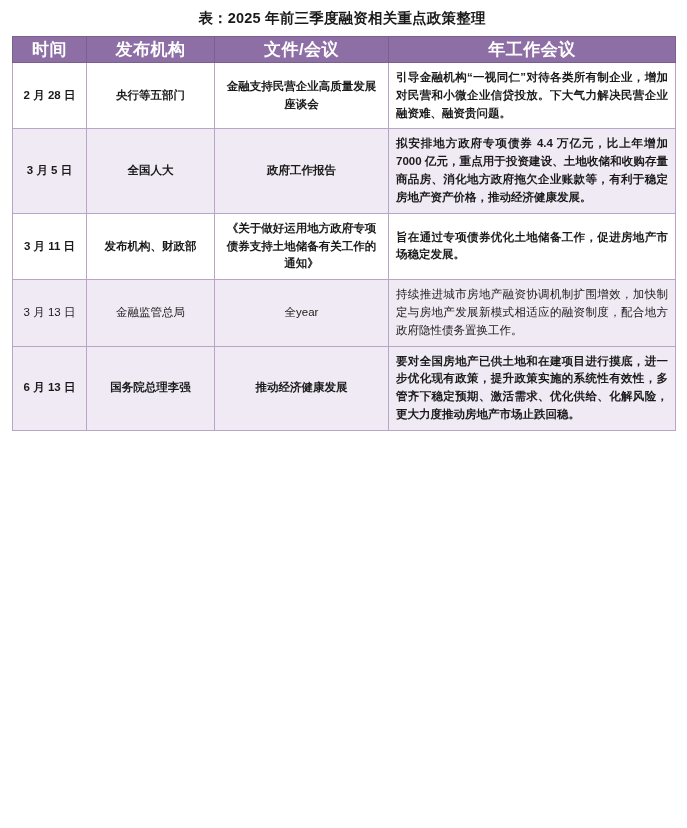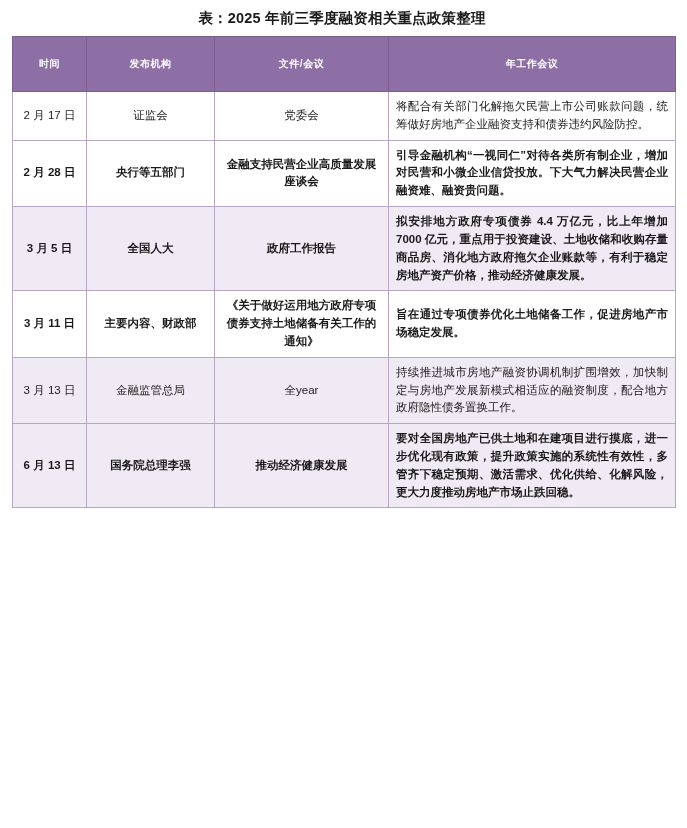--- a/index.html
+++ b/index.html
@@ -34,24 +34,24 @@
     border: 1px solid #7b5f8f;
   }
   table.policy-table col.c-time { width: 74px; }
   table.policy-table col.c-org { width: 128px; }
   table.policy-table col.c-doc { width: 174px; }
   table.policy-table col.c-content { width: 287px; }
 
   thead th {
     background: #8d6fa5;
     color: #ffffff;
-    font-size: 10px;
+    font-size: 17px;
     font-weight: bold;
     text-align: center;
-    padding: 20px 4px;
+    padding: 1px 4px;
     border: 1px solid #7b5f8f;
     letter-spacing: 0.5px;
   }
   tbody td {
     border: 1px solid #b9a6c6;
     font-size: 11.5px;
     line-height: 1.55;
     padding: 6px 7px;
     vertical-align: middle;
     color: #1a1a1a;
@@ -91,40 +91,34 @@
     <thead>
       <tr>
         <th>时间</th>
         <th>发布机构</th>
         <th>文件/会议</th>
         <th>年工作会议</th>
       </tr>
     </thead>
     <tbody>
       <tr class="plain">
-        <td class="cell-time">2 月 17 日</td>
-        <td class="cell-org">证监会</td>
-        <td class="cell-doc">党委会</td>
-        <td class="cell-content">将配合有关部门化解拖欠民营上市公司账款问题，统筹做好房地产企业融资支持和债券违约风险防控。</td>
-      </tr>
-      <tr class="plain">
         <td class="cell-time bold">2 月 28 日</td>
         <td class="cell-org bold">央行等五部门</td>
         <td class="cell-doc bold">金融支持民营企业高质量发展座谈会</td>
         <td class="cell-content bold">引导金融机构“一视同仁”对待各类所有制企业，增加对民营和小微企业信贷投放。下大气力解决民营企业融资难、融资贵问题。</td>
       </tr>
       <tr class="shaded">
         <td class="cell-time bold">3 月 5 日</td>
         <td class="cell-org bold">全国人大</td>
         <td class="cell-doc bold">政府工作报告</td>
         <td class="cell-content bold">拟安排地方政府专项债券 4.4 万亿元，比上年增加 7000 亿元，重点用于投资建设、土地收储和收购存量商品房、消化地方政府拖欠企业账款等，有利于稳定房地产资产价格，推动经济健康发展。</td>
       </tr>
       <tr class="plain">
         <td class="cell-time bold">3 月 11 日</td>
-        <td class="cell-org bold">主要内容、财政部</td>
+        <td class="cell-org bold">发布机构、财政部</td>
         <td class="cell-doc bold">《关于做好运用地方政府专项债券支持土地储备有关工作的通知》</td>
         <td class="cell-content bold">旨在通过专项债券优化土地储备工作，促进房地产市场稳定发展。</td>
       </tr>
       <tr class="shaded">
         <td class="cell-time">3 月 13 日</td>
         <td class="cell-org">金融监管总局</td>
         <td class="cell-doc">全year</td>
         <td class="cell-content">持续推进城市房地产融资协调机制扩围增效，加快制定与房地产发展新模式相适应的融资制度，配合地方政府隐性债务置换工作。</td>
       </tr>
       <tr class="shaded">

